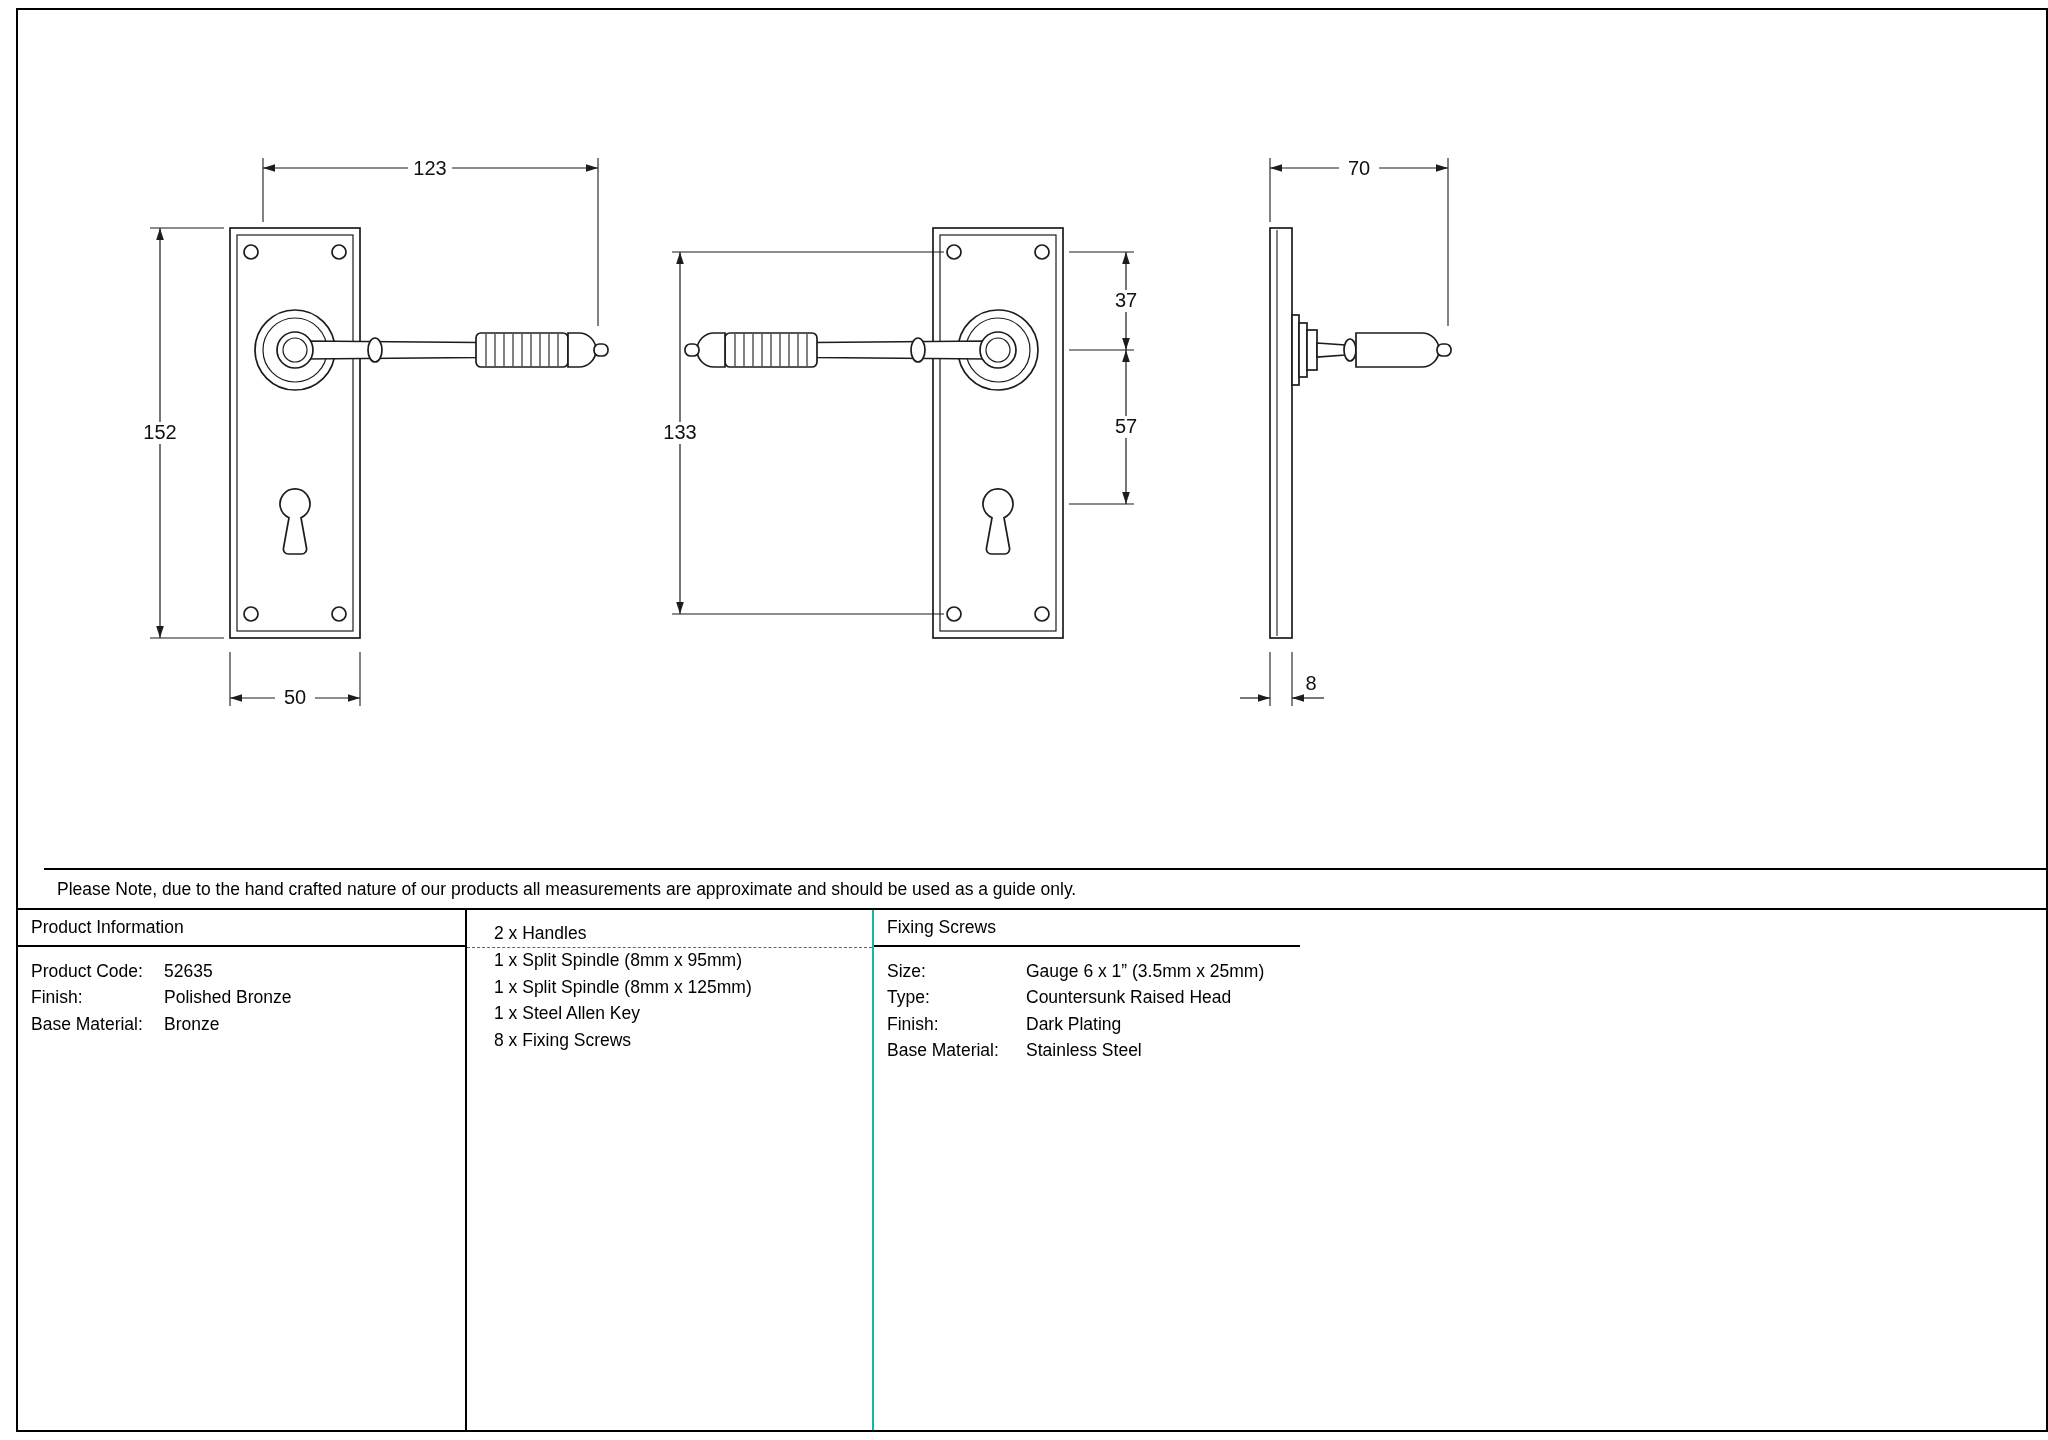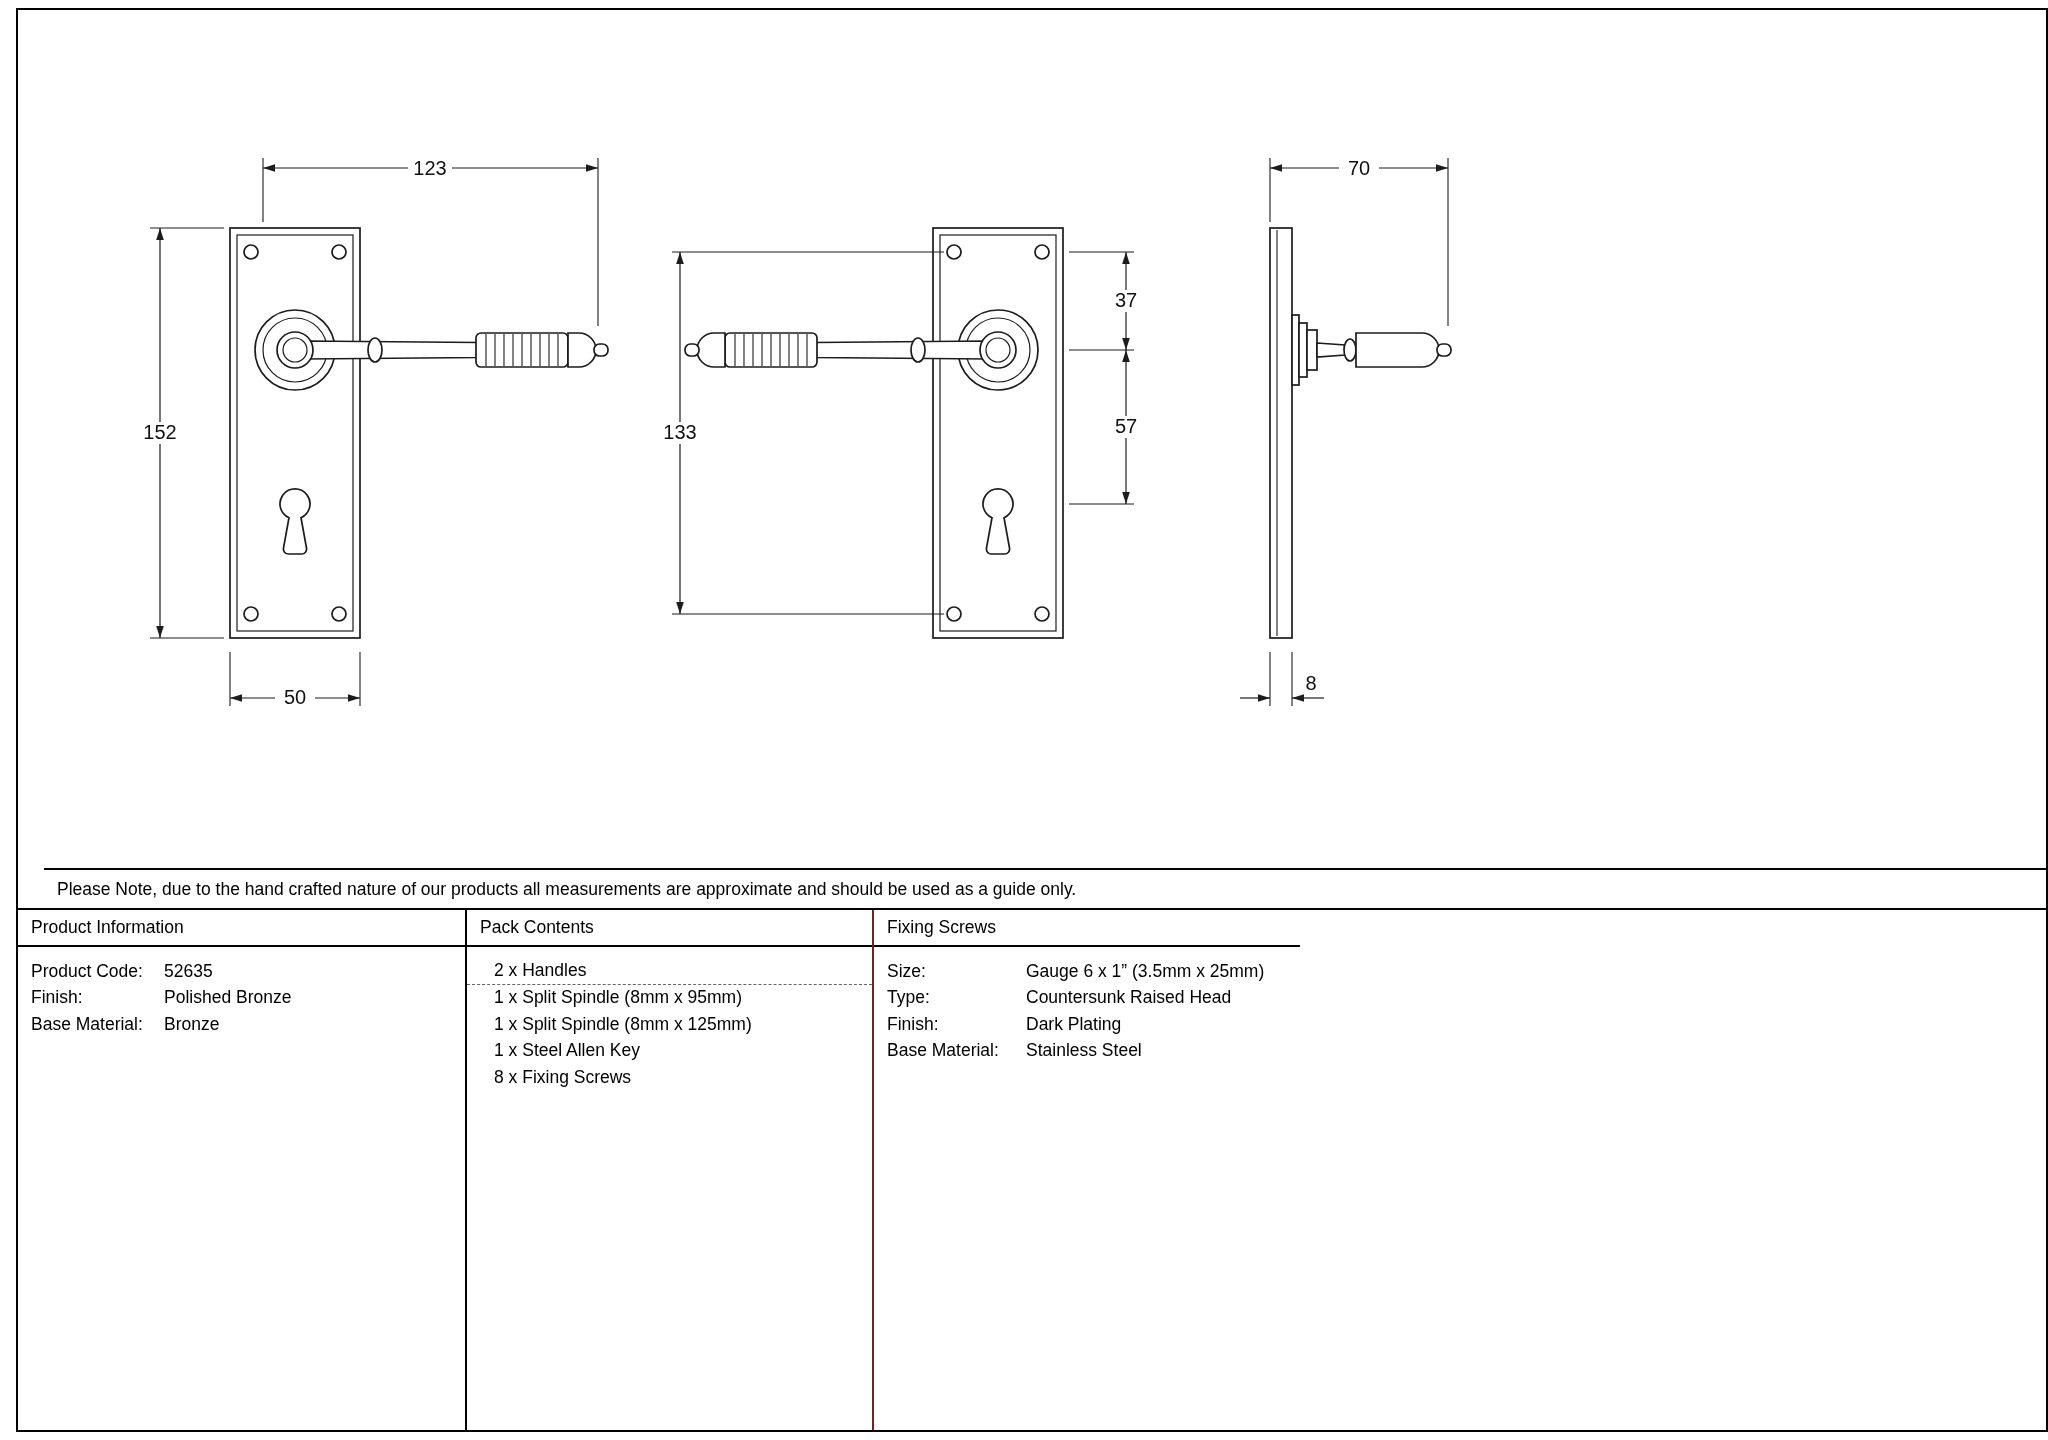--- a/index.html
+++ b/index.html
@@ -21,21 +21,21 @@
   .mask    { fill: #fff; }
   .dimtext { font-family: "Liberation Sans", sans-serif; font-size: 20px; fill: #111; text-anchor: middle; }
 
   .note-bar { height: 40px; border-top: 2px solid #000; display: flex; align-items: center;
               padding-left: 13px; font-size: 17.5px; margin-left: 26px; }
 
   .spec-table { flex: 1; border-top: 2px solid #000; display: flex; align-items: stretch; }
   .col { display: flex; flex-direction: column; }
   .col-product { width: 447px; }
   .col-pack    { width: 407px; border-left: 2px solid #000; }
-  .col-screws  { width: 428px; border-left: 2px solid #7f1d1d; }
+  .col-screws  { width: 428px; border-left: 2px solid #14b8a6; }
   .col-logo    { flex: 1; border-left: 2px solid #000; }
 
   .cell-header { height: 37px; border-bottom: 2px solid #000; display: flex; align-items: center;
                  padding-left: 13px; font-size: 17.5px; }
   .cell-body { padding-top: 11px; }
   .kv-row { display: flex; height: 26.5px; align-items: center; padding-left: 13px; font-size: 17.5px; }
   .col-product .kv-label { width: 133px; flex: none; }
   .col-screws  .kv-label { width: 139px; flex: none; }
   .pack-item { height: 26.5px; display: flex; align-items: center; padding-left: 27px; font-size: 17.5px; }
   .pack-item-first { border-bottom: 1px dashed #666; }
@@ -202,21 +202,20 @@
             <span class="kv-value">Polished Bronze</span>
           </div>
           <div class="kv-row">
             <span class="kv-label">Base Material:</span>
             <span class="kv-value">Bronze</span>
           </div>
         </div>
       </div>
 
       <div class="col col-pack">
-        <div class="cell-header">Pack Contents</div>
         <div class="cell-body">
           <div class="pack-item pack-item-first">2 x Handles</div>
           <div class="pack-item">1 x Split Spindle (8mm x 95mm)</div>
           <div class="pack-item">1 x Split Spindle (8mm x 125mm)</div>
           <div class="pack-item">1 x Steel Allen Key</div>
           <div class="pack-item">8 x Fixing Screws</div>
         </div>
       </div>
 
       <div class="col col-screws">

